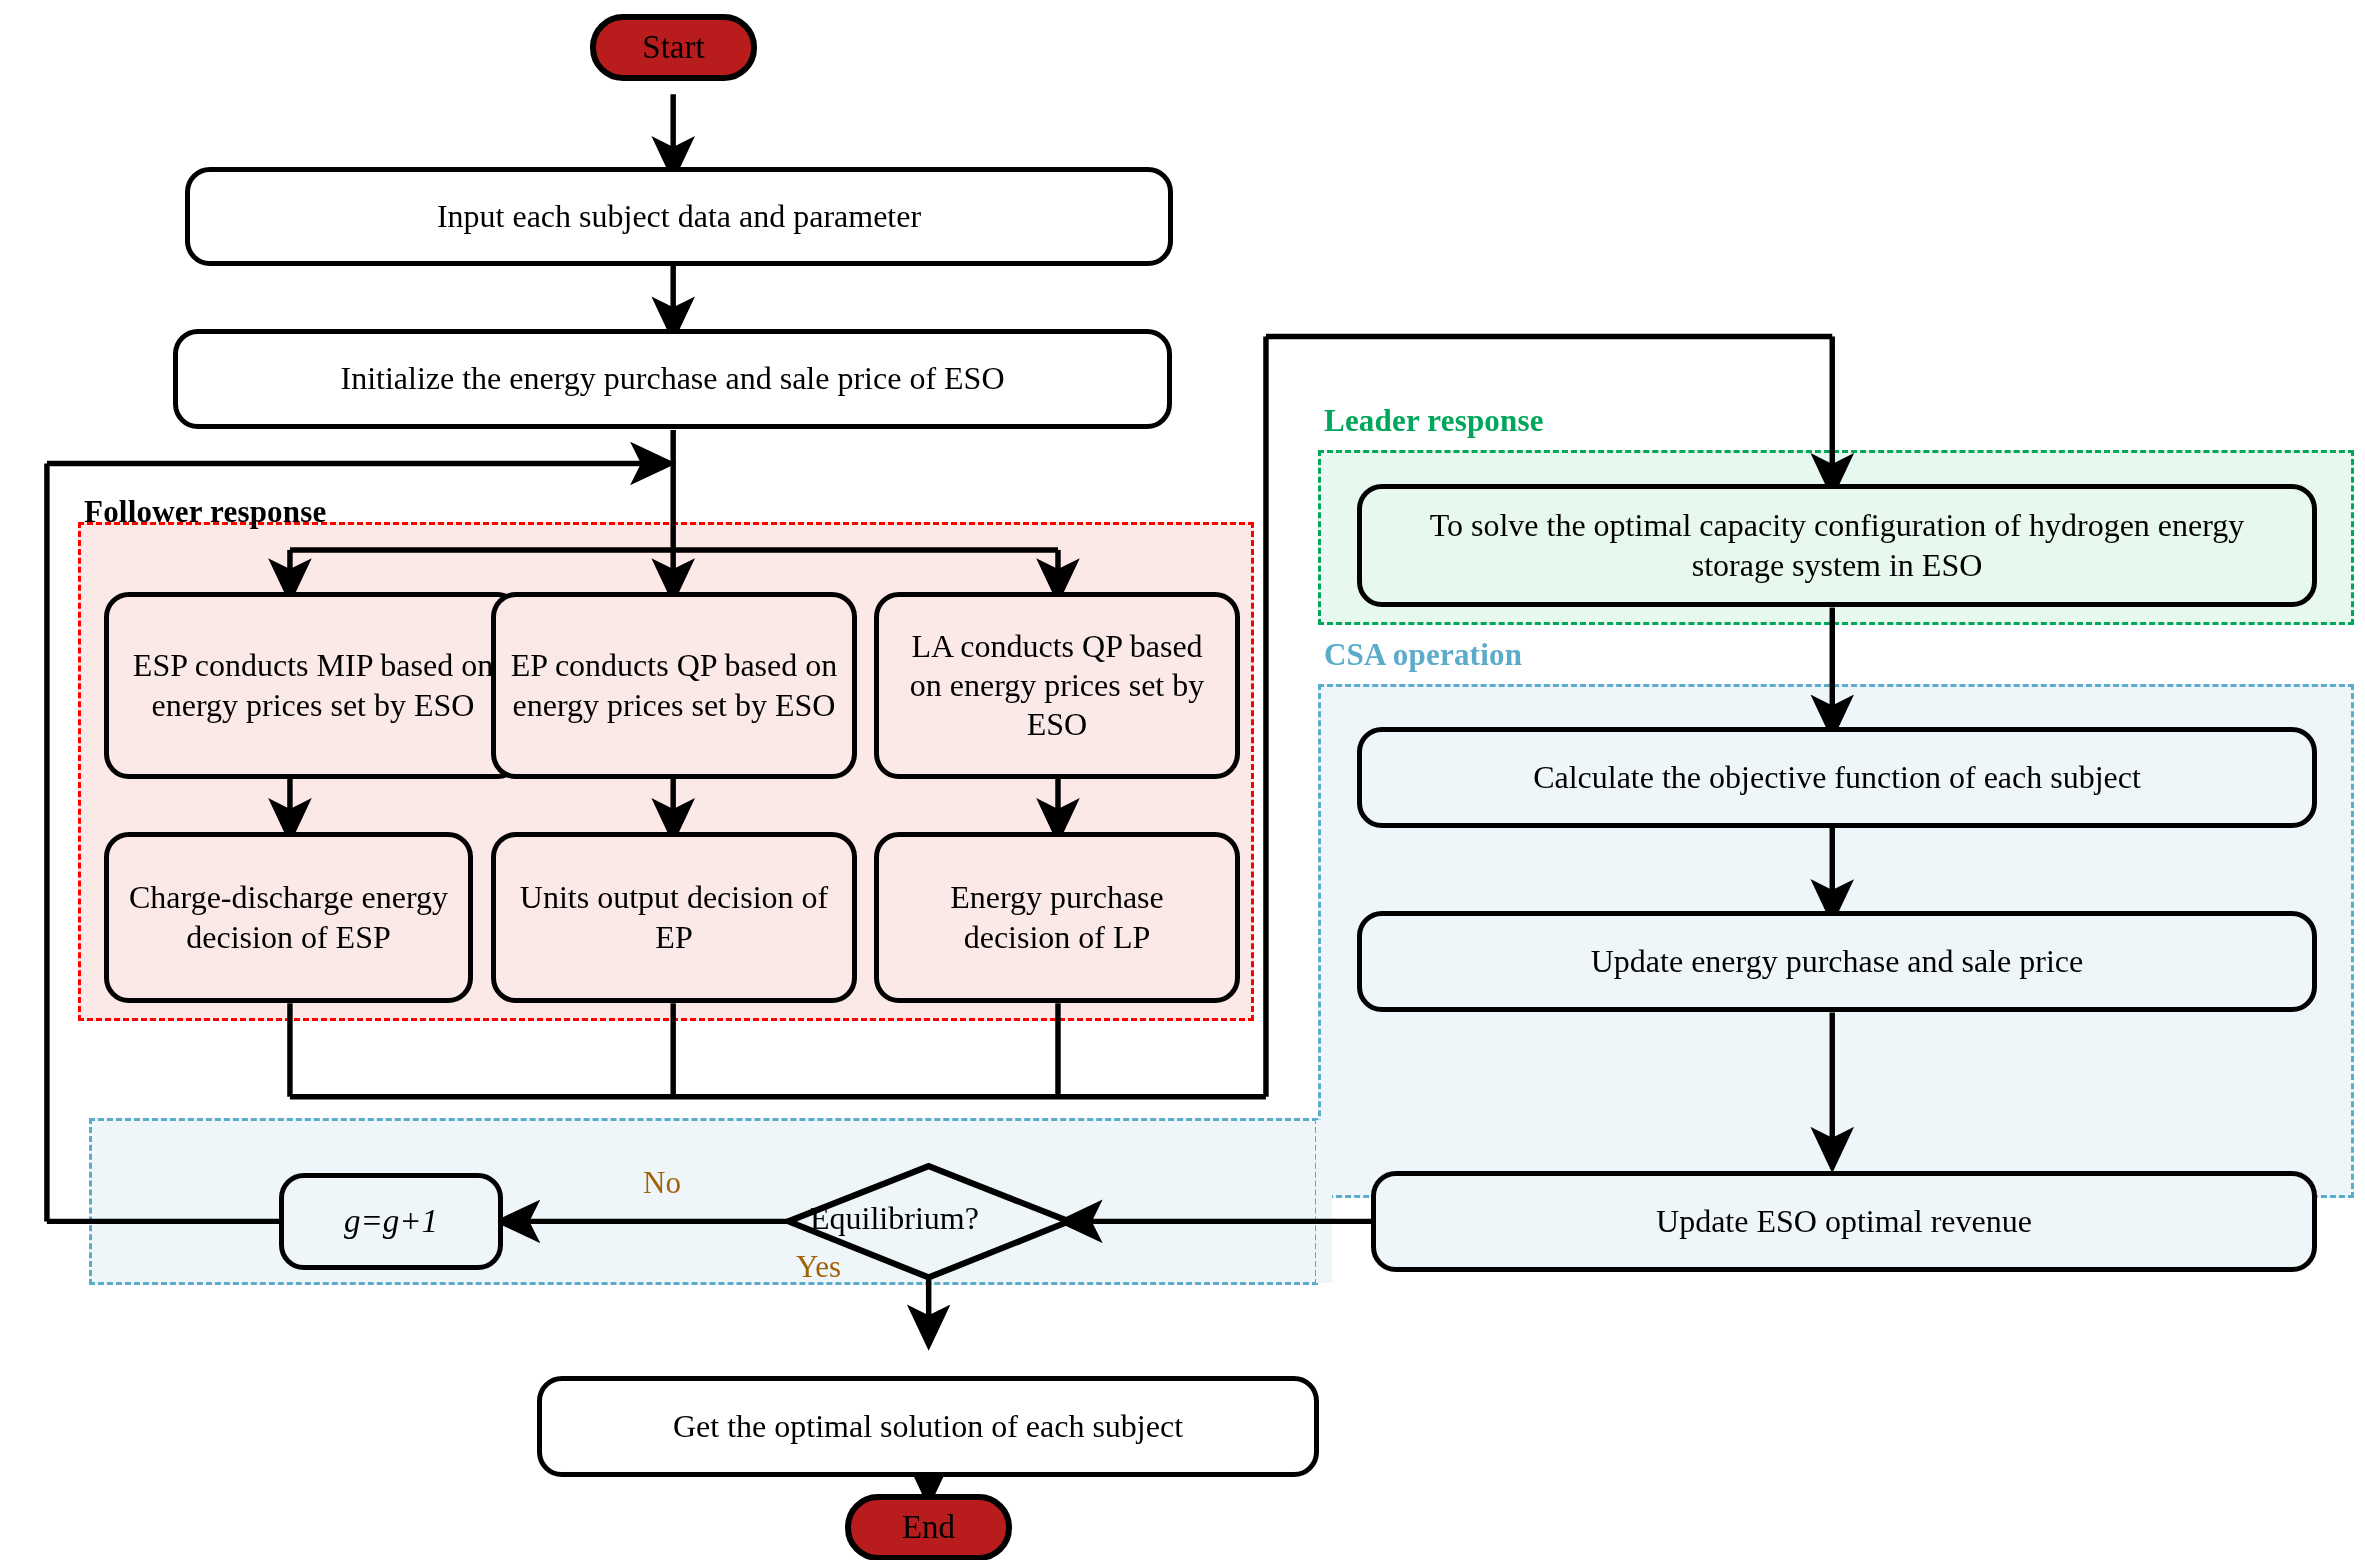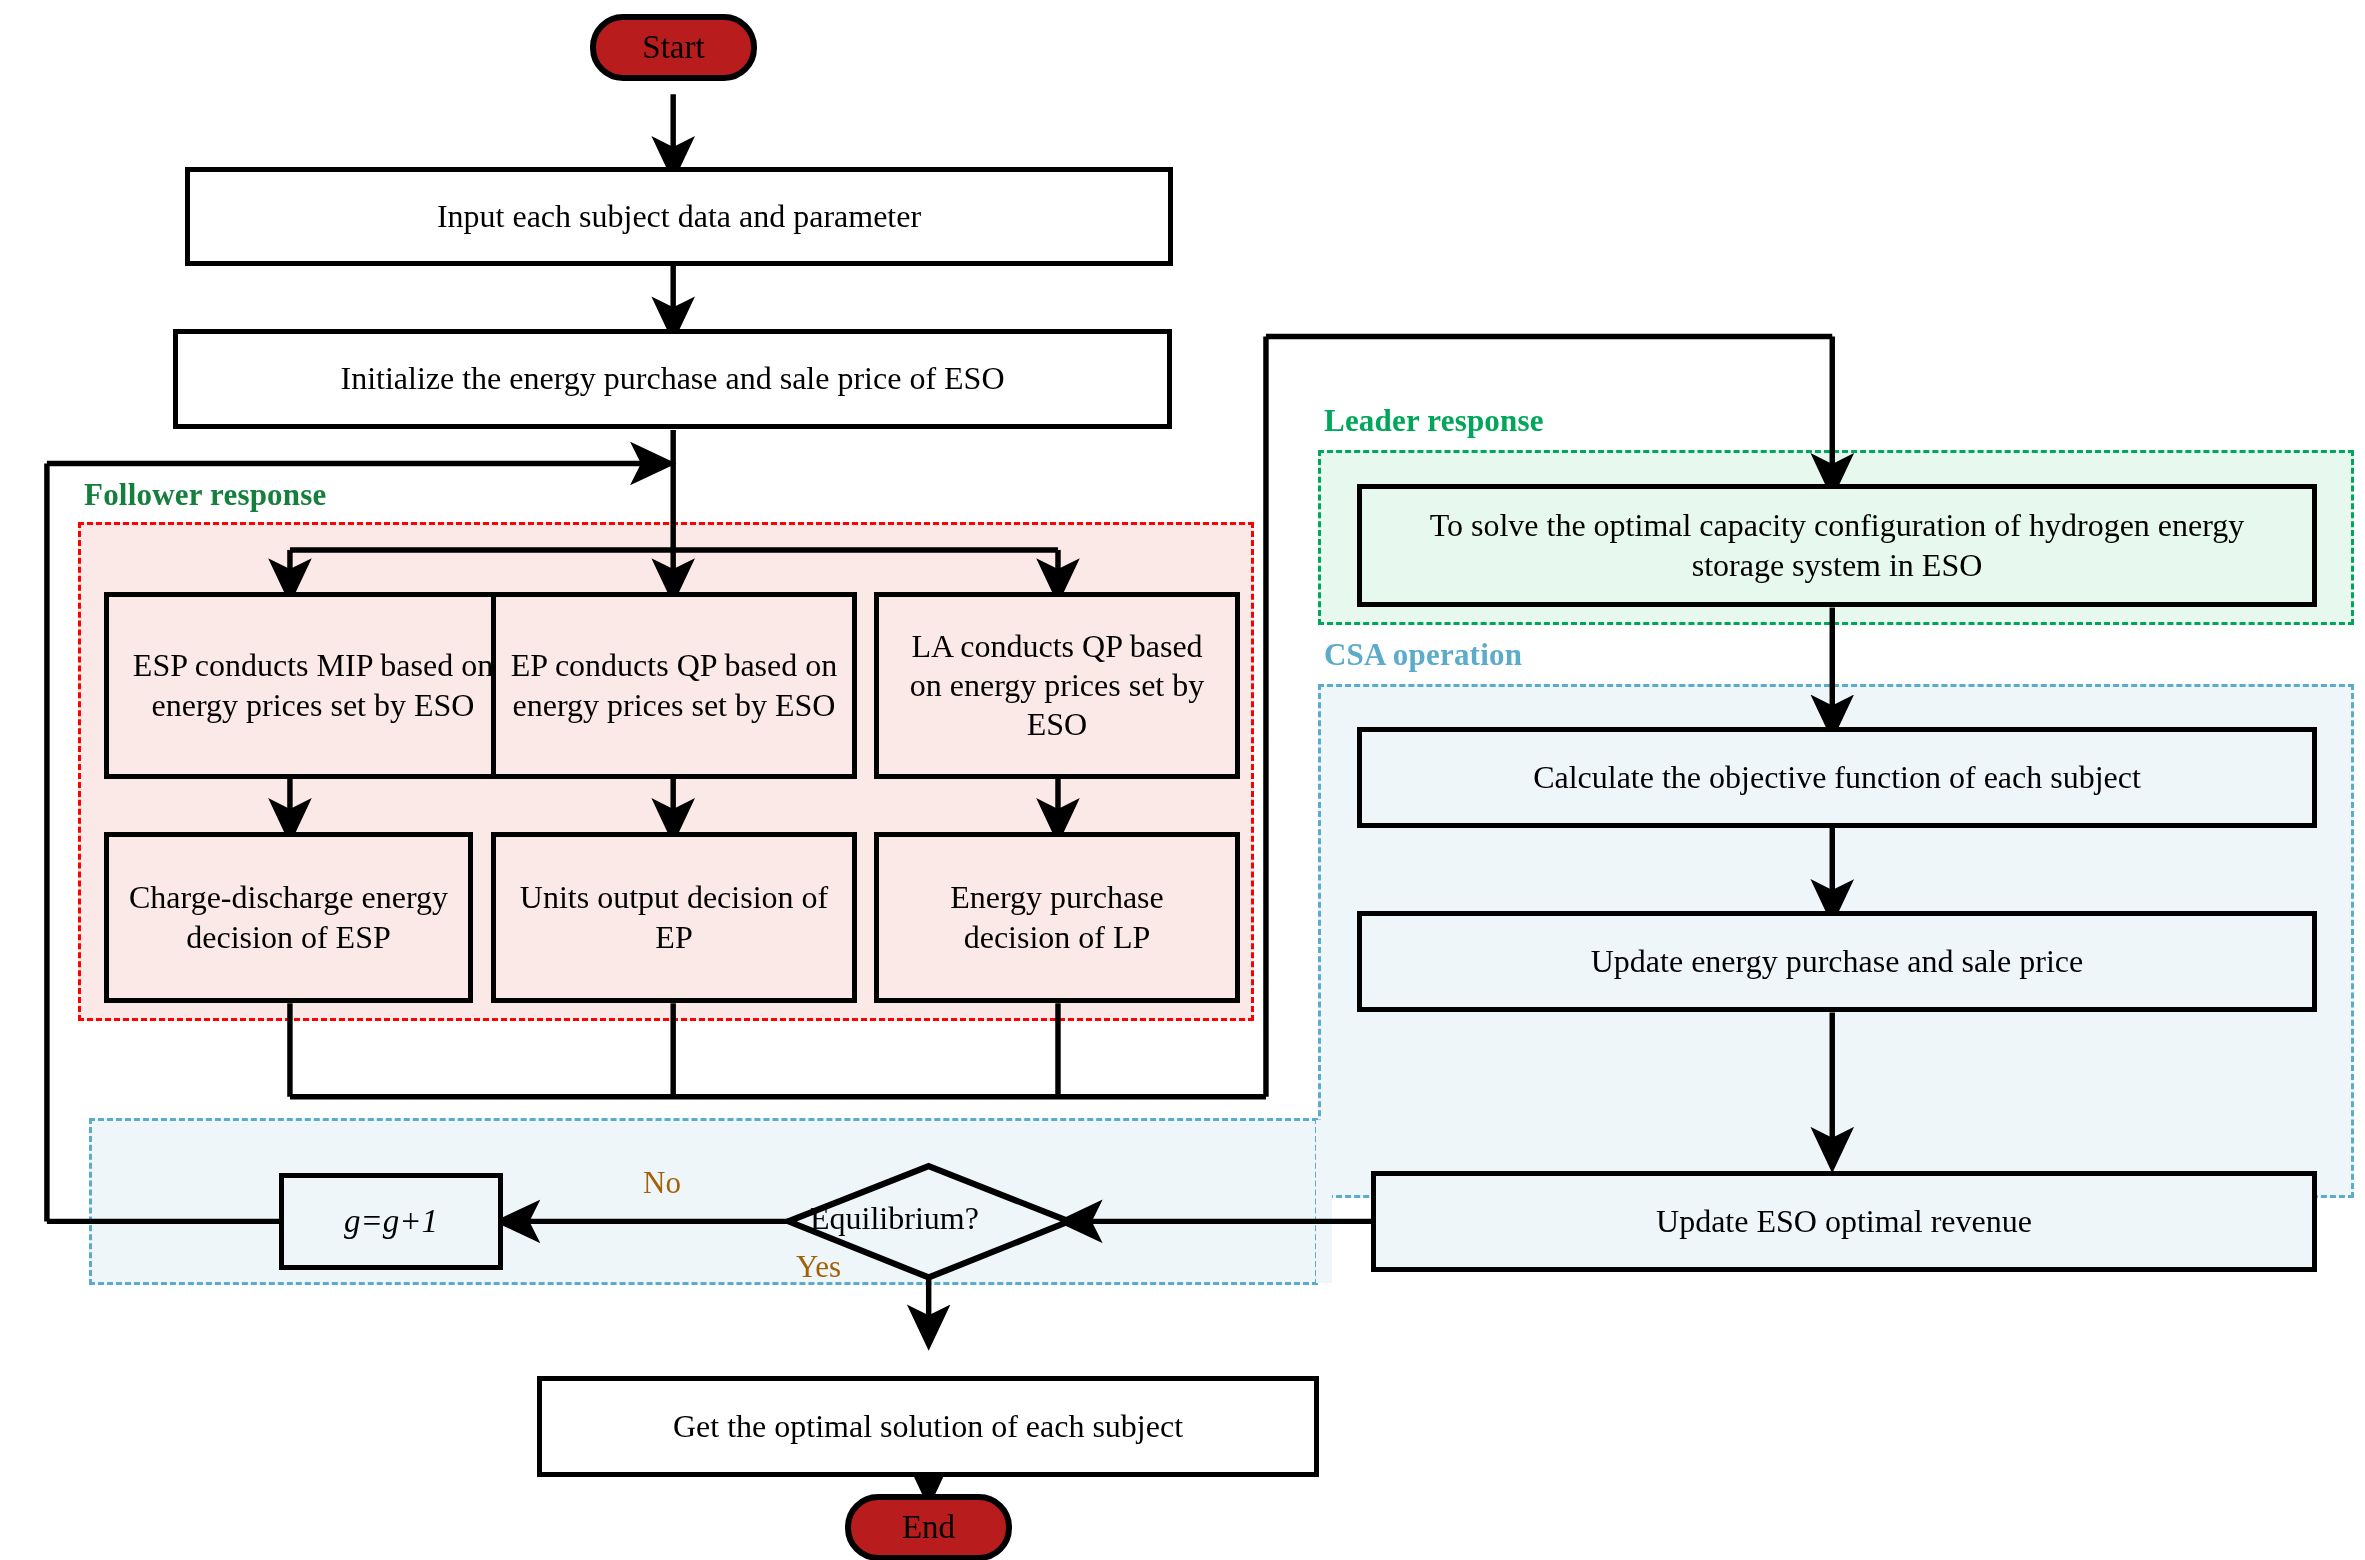--- a/index.html
+++ b/index.html
@@ -2,21 +2,21 @@
 <html style="font-size:12.5px"><head>
 <meta charset="utf-8">
 <style>
   html,body{margin:0;padding:0;background:#ffffff;}
   body{font-family:"Liberation Serif", serif;}
   #stage{position:relative;width:2366px;height:1561px;background:#ffffff;overflow:hidden;}
   svg.layer{position:absolute;left:0;top:0;width:2366px;height:1561px;}
 
   .node{position:absolute;box-sizing:border-box;display:flex;align-items:center;
         justify-content:center;text-align:center;color:#000;line-height:1.22;
-        font-family:"Liberation Serif", serif;}
+        font-family:"Liberation Serif", serif;border-radius:25px;}
   .proc{border:5.5px solid #000;background:#ffffff;font-size:32px;}
   .proc.pink{background:#FBE9E7;}
   .proc.green{background:#E7F8EE;}
   .proc.blue{background:#EFF6F9;}
   .term{border:6.2px solid #000;border-radius:33px;background:#b91c1c;font-size:33px;}
   .lbl{position:absolute;font-weight:bold;font-size:31px;letter-spacing:0.2px;
        font-family:"Liberation Serif", serif;white-space:nowrap;}
   .edgelbl{position:absolute;font-size:31px;color:#a16207;white-space:nowrap;
        font-family:"Liberation Serif", serif;}
   .gtxt{font-style:italic;font-size:33px;}
@@ -88,21 +88,21 @@
       <line x1="60" y1="1568" x2="60" y2="595"></line>
 
       <line x1="1192" y1="1640" x2="1192" y2="1718" marker-end="url(#ah)"></line>
 
       <line x1="1192" y1="1846" x2="1192" y2="1920" marker-end="url(#ah)"></line>
     </g>
 
     <polygon points="1192,1497 1372,1568 1192,1640 1012,1568" fill="#EFF6F9" stroke="#000" stroke-width="8"></polygon>
   </svg>
 
-  <div class="lbl" style="left:84px;top:477px;color:#15803d;">Follower response</div>
+  <div class="lbl" style="left:84px;top:494px;color:#000000;">Follower response</div>
   <div class="lbl" style="left:1324px;top:403px;color:#00A65A;">Leader response</div>
   <div class="lbl" style="left:1324px;top:637px;color:#5BABCB;">CSA operation</div>
 
   <div class="node term" style="left:590px;top:14px;width:167px;height:67px;">Start</div>
 
   <div class="node proc" style="left:185px;top:167px;width:988px;height:99px;">Input each subject data and parameter</div>
 
   <div class="node proc" style="left:173px;top:329px;width:999px;height:100px;">Initialize the energy purchase and sale price of ESO</div>
 
   <div class="node proc pink" style="left:104px;top:592px;width:418px;height:187px;padding:0 14px;">ESP conducts MIP based on energy prices set by ESO</div>

